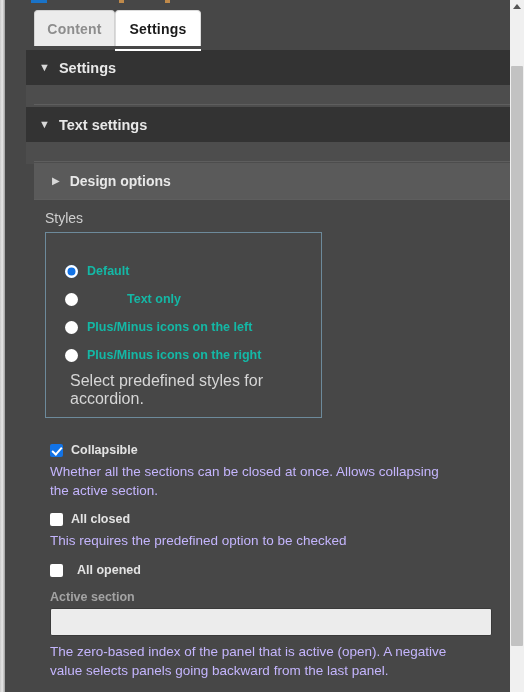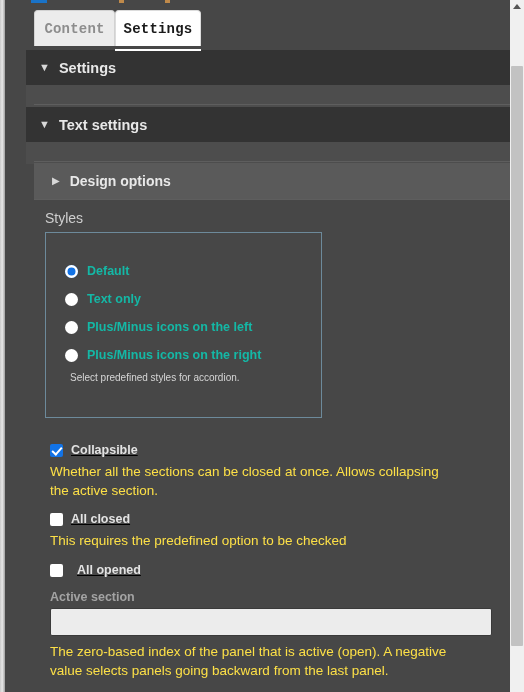--- a/index.html
+++ b/index.html
@@ -55,21 +55,21 @@
     width: 5px; height: 3px;
     background: #c08a4a;
   }
   .sliver-dot.d1 { left: 114px; }
   .sliver-dot.d2 { left: 160px; }
 
   
   .tabs {
     position: absolute;
     left: 0; top: 5px;
-    width: 505px; height: 41px; font-family: Liberation Mono, monospace;
+    width: 505px; height: 41px;
   }
   .tab {
     position: absolute;
     top: 5px;
     height: 36px;
     border-radius: 4px 4px 0 0;
     font-size: 14px;
     font-weight: bold;
     display: flex;
     align-items: center;
@@ -238,40 +238,39 @@
     box-shadow: inset 0 0 0 2.5px #ffffff;
   }
   .radio-row .rlabel {
     margin-left: 9px;
     color: #14b8a6;
     font-size: 12.5px;
     font-weight: bold;
     white-space: nowrap;
   }
   .radio-row.r0 { top: 31px; }
-  .radio-row.r1 { top: 59px; }
+  .radio-row.r1 { top: 59px; gap: 40px; }
   .radio-row.r2 { top: 87px; }
   .radio-row.r3 { top: 115px; }
 
   .box-desc {
     position: absolute;
     left: 24px;
     top: 139px;
     color: #d6d6d6;
-    font-size: 10px;
+    font-size: 16px;
   }
 
   
   .cb-row {
     position: absolute;
     left: 45px;
     display: flex;
     align-items: center;
     cursor: pointer;
-    text-decoration: underline;
   }
   .cb-row .box {
     width: 13px; height: 13px;
     background: #ffffff;
     border-radius: 2px;
     flex: 0 0 auto;
     position: relative;
   }
   .cb-row .box.checked {
     background: #1273e6;
@@ -292,21 +291,21 @@
     font-weight: bold;
     white-space: nowrap;
   }
   #cb-collapsible { top: 243px; }
   #cb-allclosed   { top: 312px; }
   #cb-allopened   { top: 363px; gap: 6px; }
 
   .help-text {
     position: absolute;
     left: 45px;
-    color: #fde047;
+    color: #c4b5fd;
     font-size: 13.5px;
     line-height: 19px;
     width: 410px;
   }
   #help-collapsible { top: 262px; }
   #help-allclosed   { top: 331px; }
   #help-active      { top: 442px; }
 
   .bold-label {
     position: absolute;

